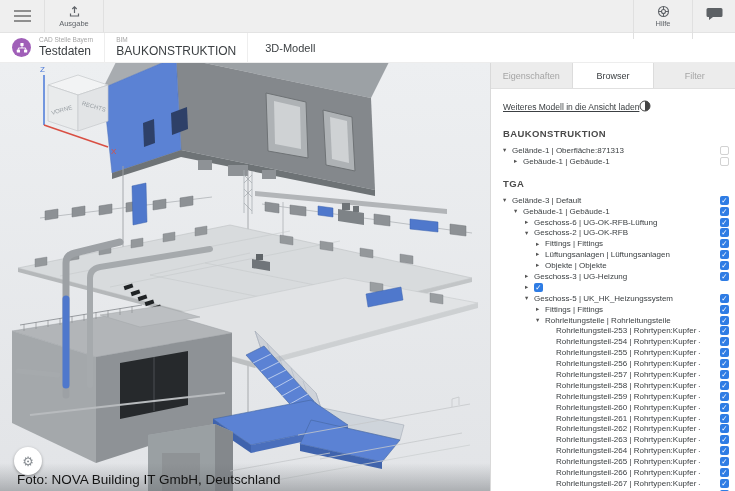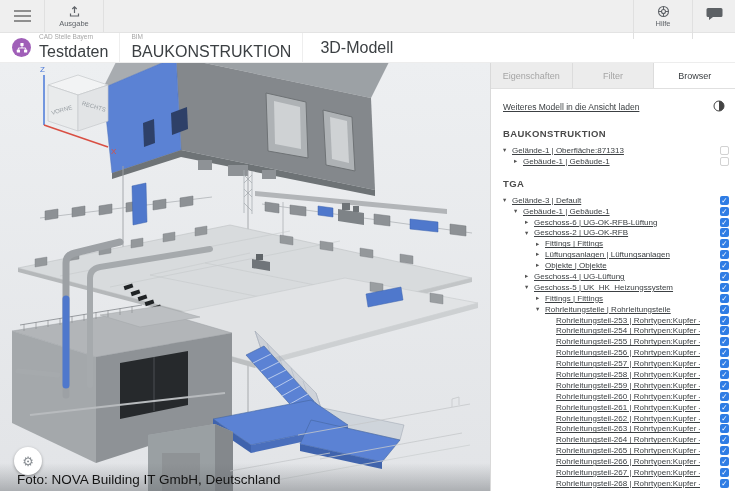--- a/index.html
+++ b/index.html
@@ -11,43 +11,43 @@
   .hamburger i { display:block; width:17px; height:2px; background:#8f8f8f; }
   .tb-btn { width:58px; height:46px; display:flex; flex-direction:column; align-items:center; justify-content:center; gap:1px; font-size:7.5px; color:#5f6368; cursor:pointer; }
   .tb-btn svg { display:block; }
   .tb-right { margin-left:auto; display:flex; align-items:center;padding-left:28px; }
   .chat-btn { width:42px; height:33px; display:flex; align-items:center; justify-content:center; cursor:pointer; }
   
   .navbar { height:30px; background:#fff; border-bottom:1px solid #ededed; display:flex; align-items:center; }
   .avatar { width:19px; height:19px; border-radius:50%; margin:0 8px 0 12px; display:flex; align-items:center; justify-content:center; flex-shrink:0; }
   .crumb { display:flex; flex-direction:column; line-height:1.25; }
   .crumb .small { font-size:6.5px; color:#a6a6a6; }
-  .crumb .big { font-size:16px; color:#3c4043; }
+  .crumb .big { font-size:12px; color:#3c4043; }
   .nav-sep { width:1px; height:30px; background:#eeeeee; margin:0 11px; }
-  .model-tab { font-size:16px; color:#3c4043; padding:0 6px; cursor:pointer; }
+  .model-tab { font-size:11px; color:#3c4043; padding:0 6px; cursor:pointer; }
   
   .main { display:flex; height:428px; }
   .viewport { width:490px; position:relative; background:#e9ebed; overflow:hidden; flex-shrink:0; }
   .viewport svg.scene { position:absolute; inset:0; }
   .caption { position:absolute; left:17px; bottom:4px; font-size:13.5px; color:#141414; z-index:2; }
   .fab { position:absolute; left:14px; bottom:16px; width:28px; height:28px; border-radius:50%; background:#fff; box-shadow:0 1px 3px rgba(0,0,0,.35); display:flex; align-items:center; justify-content:center; font-size:13px; color:#8a8f94; z-index:3; cursor:pointer; }
   
   .panel { width:291px; background:#fff; border-left:1px solid #d9d9d9; display:flex; flex-direction:column; overflow:hidden; }
   .tabs { display:flex; height:26px; background:#ececec; border-bottom:1px solid #e0e0e0; flex-shrink:0; }
   .tab { flex:1; display:flex; align-items:center; justify-content:center; font-size:9px; color:#a5a5a5; border-right:1px solid #dcdcdc; cursor:pointer; }
   .tab:last-child { border-right:none; }
   .tab.active { background:#fff; color:#3c4043; }
-  .link-row { display:flex; align-items:center; justify-content:space-between; padding:9px 10px 5px 12px; flex-shrink:0; }
+  .link-row { display:flex; align-items:center; padding:9px 10px 5px 12px; flex-shrink:0; }
   .load-link { font-size:8.5px; color:#3c4043; text-decoration:underline; cursor:pointer; }
   .tree { padding:0 4px 0 12px; font-size:8px; color:#3c4043; overflow:hidden; }
   .tree-title { font-size:9.5px; font-weight:bold; color:#4a4a4a; letter-spacing:.4px; margin:7px 0 6px; }
   .tree-title.gap { margin-top:11px; }
   .tree-row { display:flex; align-items:center; height:10.9px; }
   .arrow { width:9px; font-size:6.5px; color:#555; flex-shrink:0; line-height:1; }
-  .lbl { flex:1; white-space:nowrap; overflow:hidden; margin-right:20px;text-decoration:underline; }
+  .lbl { flex:1; white-space:nowrap; overflow:hidden; margin-right:20px; }
   .cb { width:9px; height:9px; border-radius:2px; flex-shrink:0; margin-right:2px; text-align:center; }
   .cb.unchecked { background:#fff; border:1px solid #d2d2d2; }
   .cb.checked { background:#2e7ce4; color:#fff; font-size:7.5px; line-height:9px; }
   .cb.checked::after { content:"✓"; }
 </style>
 </head>
 <body>
 
 <div class="topbar">
   <div class="hamburger">
@@ -316,22 +316,22 @@
 
     <div class="fab">
       <span>⚙</span>
     </div>
     <div class="caption">Foto: NOVA Building IT GmbH, Deutschland</div>
   </div>
 
   <div class="panel">
     <div class="tabs">
       <div class="tab">Eigenschaften</div>
+      <div class="tab active">Browser</div>
       <div class="tab">Filter</div>
-      <div class="tab active">Browser</div>
     </div>
     <div class="link-row">
       <span class="load-link">Weiteres Modell in die Ansicht laden</span>
       <span>
         <svg width="12" height="12" viewBox="0 0 12 12">
             <circle cx="6" cy="6" r="5" fill="none" stroke="#444" stroke-width="1"></circle>
             <path d="M6,1 a5,5 0 0 1 0,10 z" fill="#444"></path>
           </svg>
       </span>
     </div>
@@ -378,24 +378,28 @@
           <span class="lbl">Lüftungsanlagen | Lüftungsanlagen</span>
           <span class="cb checked"></span>
         </div>
         <div class="tree-row" style="padding-left: 33px;">
           <span class="arrow">▸</span>
           <span class="lbl">Objekte | Objekte</span>
           <span class="cb checked"></span>
         </div>
         <div class="tree-row" style="padding-left: 22px;">
           <span class="arrow">▸</span>
-          <span class="lbl">Geschoss-4 | UG-Lüftung</span>
+          <span class="lbl">Geschoss-3 | UG-Heizung</span>
           <span class="cb checked"></span>
         </div>
         <div class="tree-row" style="padding-left: 22px;">
+          <span class="arrow">▸</span>
+          <span class="cb checked"></span>
+        </div>
+        <div class="tree-row" style="padding-left: 22px;">
           <span class="arrow">▾</span>
           <span class="lbl">Geschoss-5 | UK_HK_Heizungssystem</span>
           <span class="cb checked"></span>
         </div>
         <div class="tree-row" style="padding-left: 33px;">
           <span class="arrow">▸</span>
           <span class="lbl">Fittings | Fittings</span>
           <span class="cb checked"></span>
         </div>
         <div class="tree-row" style="padding-left: 33px;">

